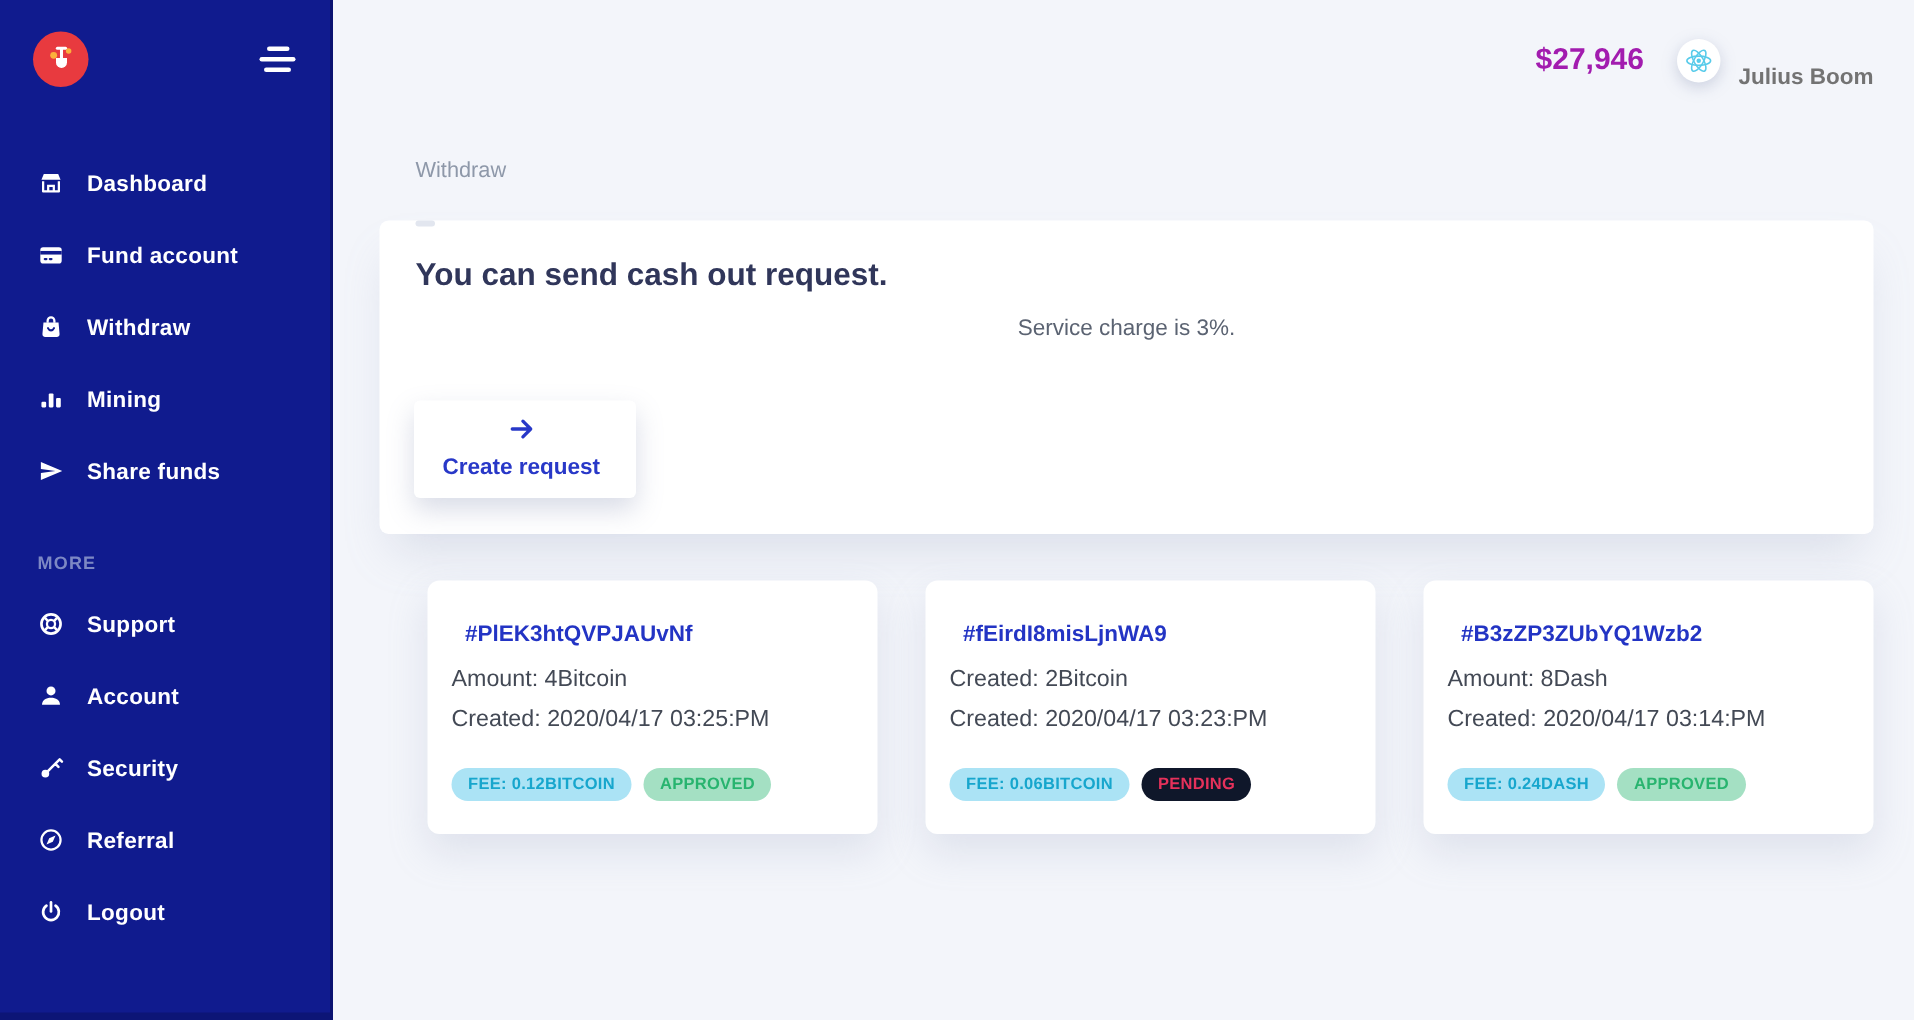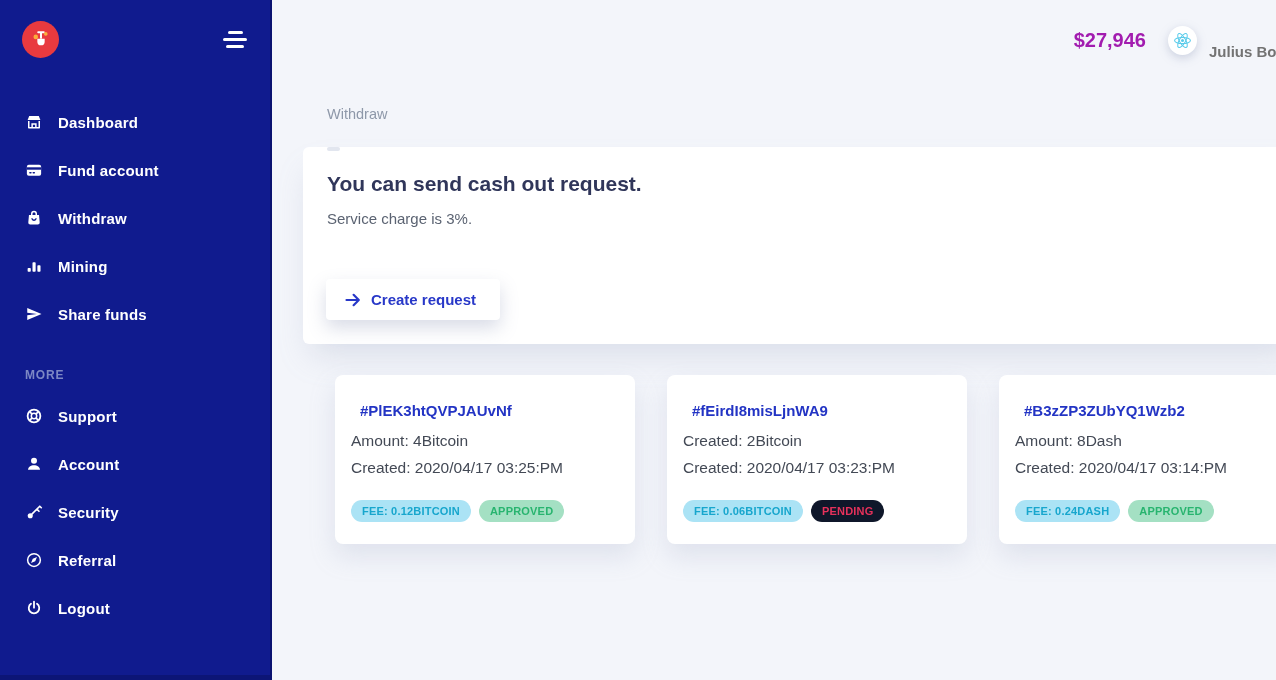--- a/index.html
+++ b/index.html
@@ -5,21 +5,21 @@
   * { box-sizing: border-box; margin: 0; padding: 0; }
   html, body { width: 1276px; height: 680px; overflow: hidden; }
   body {
     font-family: "Liberation Sans", "DejaVu Sans", sans-serif;
     background: #F3F5FA;
   }
   .app { display: flex; width: 1276px; height: 680px; }
 
   
   .sidebar {
-    width: 272px; flex-shrink: 0; height: 680px;
+    width: 222px; flex-shrink: 0; height: 680px;
     background: #101B8E;
     border-right: 2px solid #0A1270;
     position: relative;
   }
   .sidebar::after {
     content: ""; position: absolute; left: 0; bottom: 0;
     width: 100%; height: 5px; background: #0C1576;
   }
   .side-top {
     display: flex; justify-content: space-between; align-items: center;
@@ -78,29 +78,30 @@
     box-shadow: 0 18px 30px -8px rgba(150,160,190,0.28);
     padding-bottom: 24px;
   }
   .panel-dash {
     width: 13px; height: 4px; border-radius: 2px; background: #E2E6EF;
     margin: 6px 0 0 24px;
   }
   .panel-title {
     margin: 21px 24px 0; font-size: 21px; font-weight: 800; color: #30365A;
   }
-  .panel-sub { margin: 14px 24px 16px; font-size: 15px; color: #5B6372; }
+  .panel-sub { margin: 14px 24px 4px; font-size: 15px; color: #5B6372; text-align: center; }
   .btn-create {
     margin: 36px 0 0 23px;
     display: inline-flex; align-items: center; gap: 10px;
     background: #FFFFFF; border: none; border-radius: 4px;
     padding: 12px 24px 12px 19px;
     font-family: inherit; font-size: 15px; font-weight: 800; color: #2838C8;
     box-shadow: 0 8px 18px rgba(130,140,175,0.30);
     cursor: pointer;
+    flex-direction: column;
   }
 
   
   .tx-row { display: flex; gap: 32px; margin-top: 31px; align-items: flex-start; padding-left: 32px; }
   .tx-card {
     width: 300px; background: #FFFFFF; border-radius: 8px;
     box-shadow: 0 12px 26px rgba(150,160,190,0.22);
     padding: 25px 16px 22px;
   }
   .tx-id {

